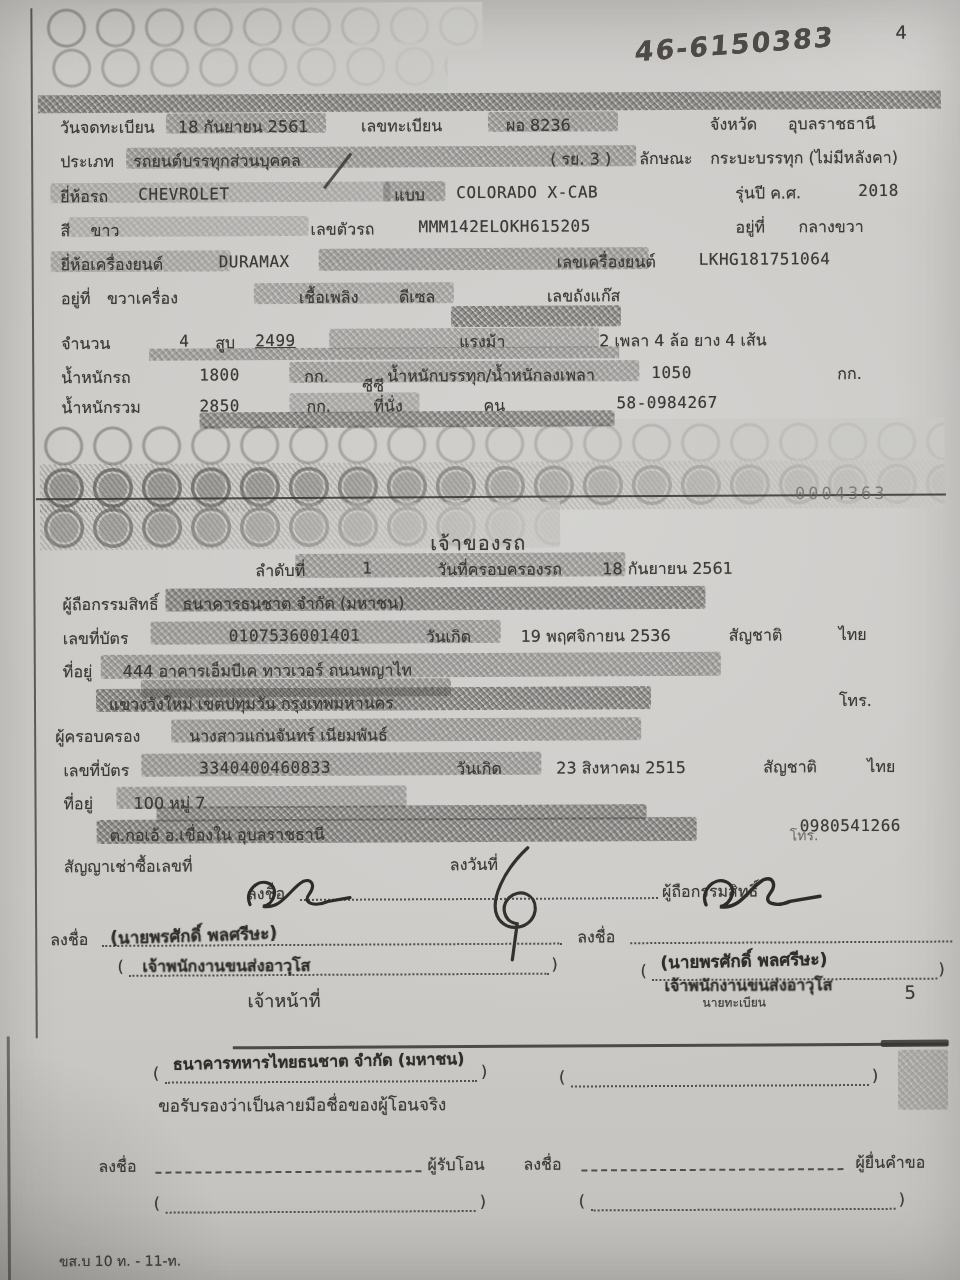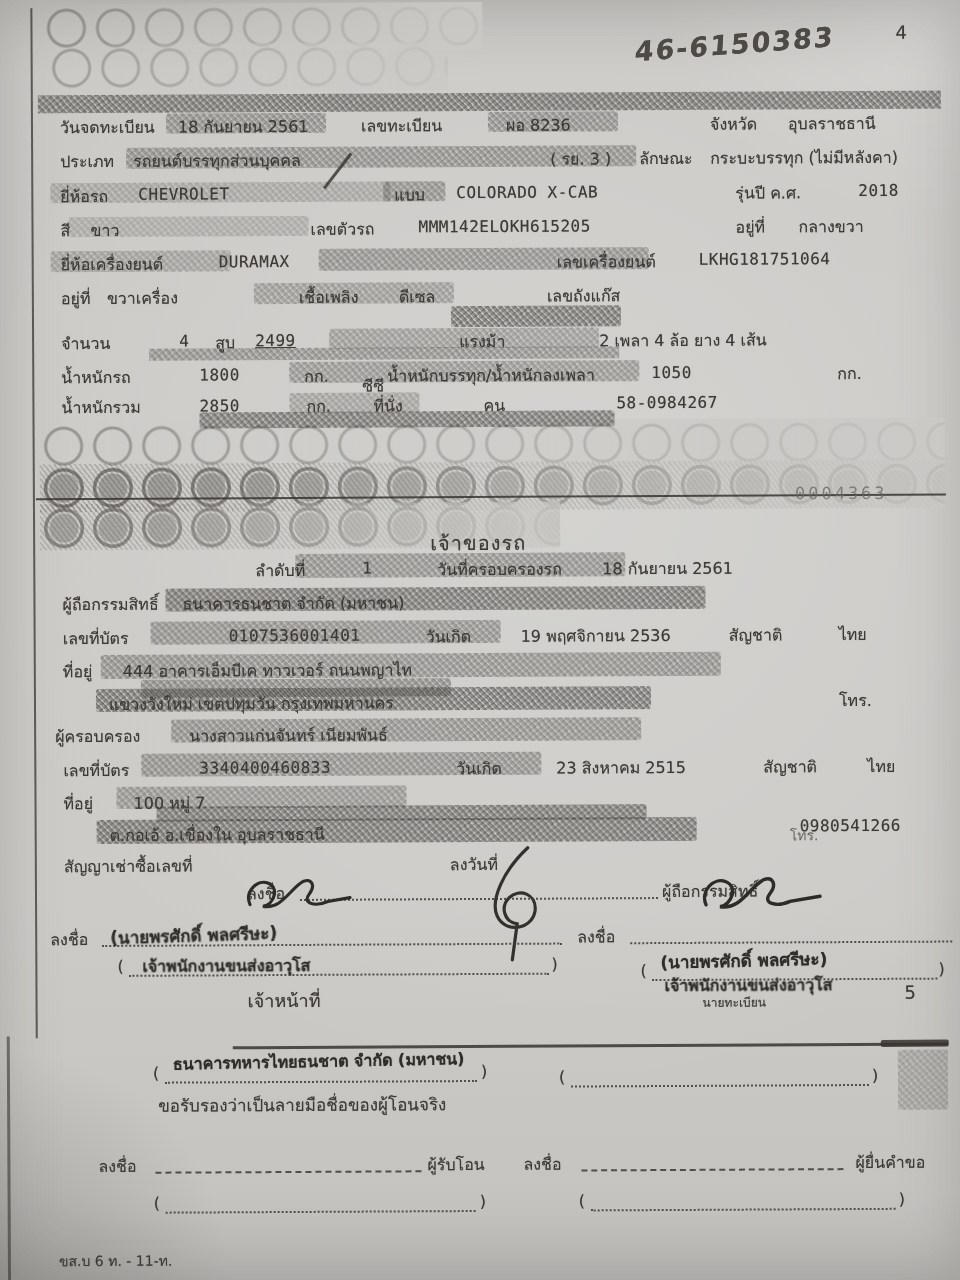--- a/index.html
+++ b/index.html
@@ -254,15 +254,15 @@
     <div class="dots dash" style="left:578px;top:1156px;width:262px;"></div>
     <span class="t" style="left:852px;top:1152px;">ผู้ยื่นคำขอ</span>
 
     <span class="t" style="left:150px;top:1192px;">(</span>
     <div class="dots" style="left:162px;top:1196px;width:310px;"></div>
     <span class="t" style="left:476px;top:1192px;">)</span>
     <span class="t" style="left:575px;top:1192px;">(</span>
     <div class="dots" style="left:587px;top:1196px;width:305px;"></div>
     <span class="t" style="left:895px;top:1192px;">)</span>
 
-    <span class="t" style="left:55px;top:1248px;font-size:14px;">ขส.บ 6 ท. - 11-ท.</span>
+    <span class="t" style="left:55px;top:1248px;font-size:14px;">ขส.บ 10 ท. - 11-ท.</span>
   </div>
 </div>
 
 </body></html>

